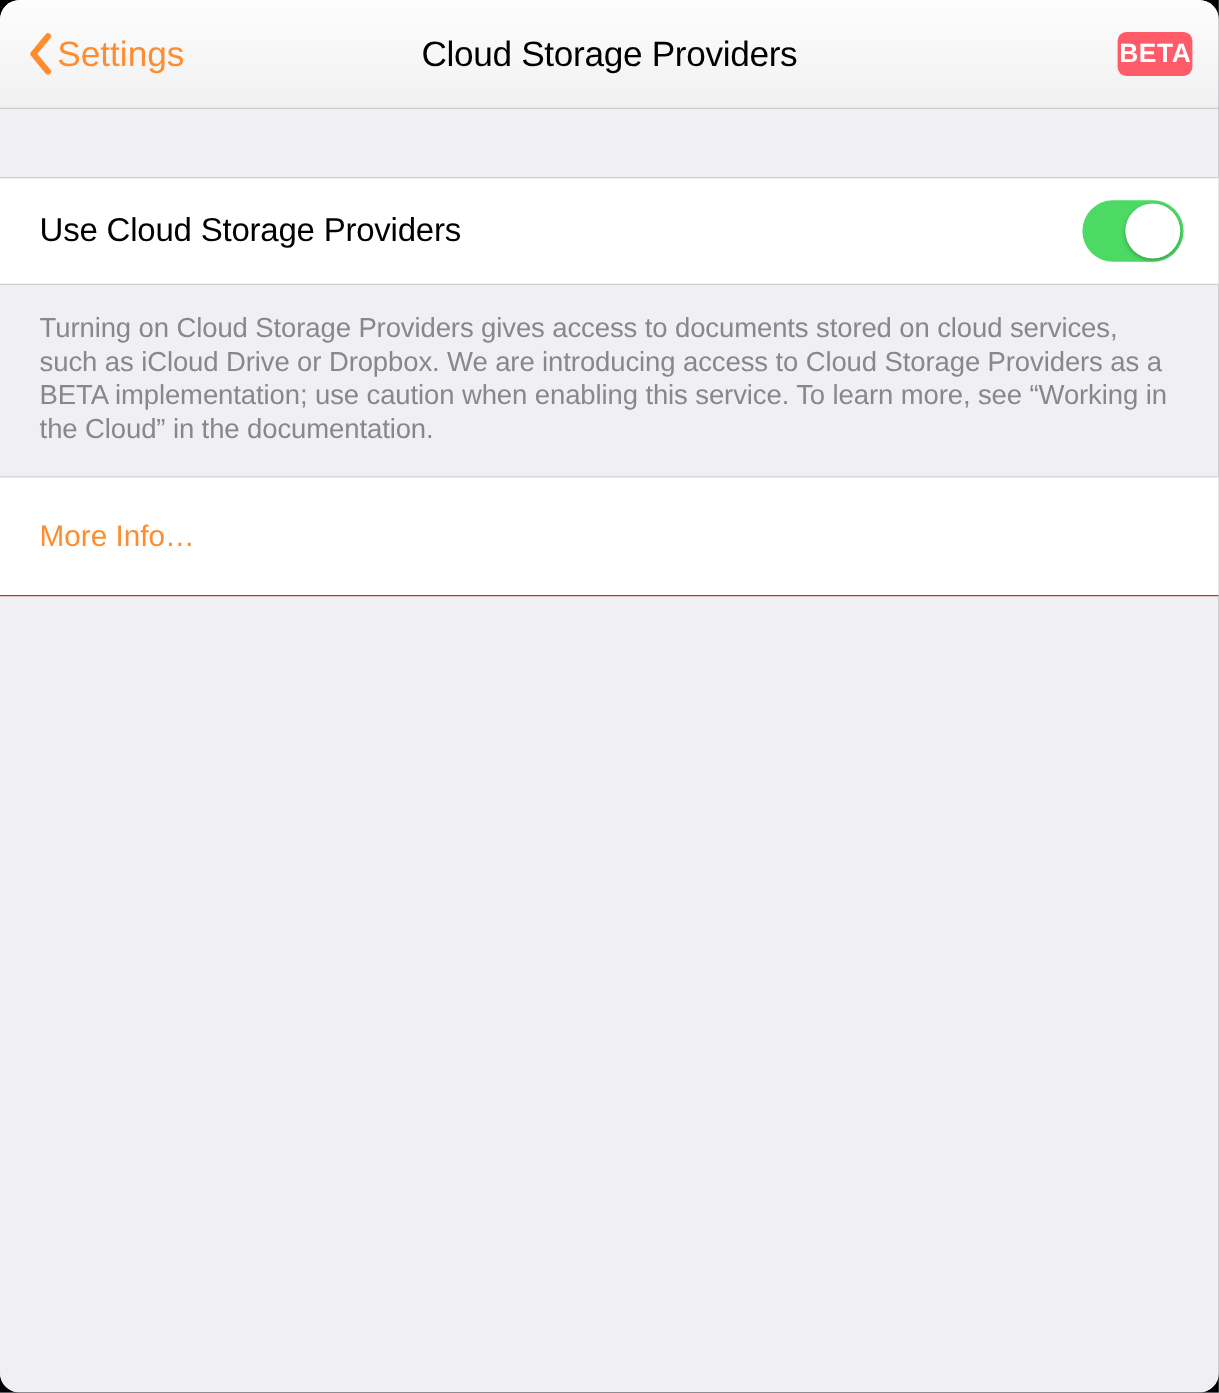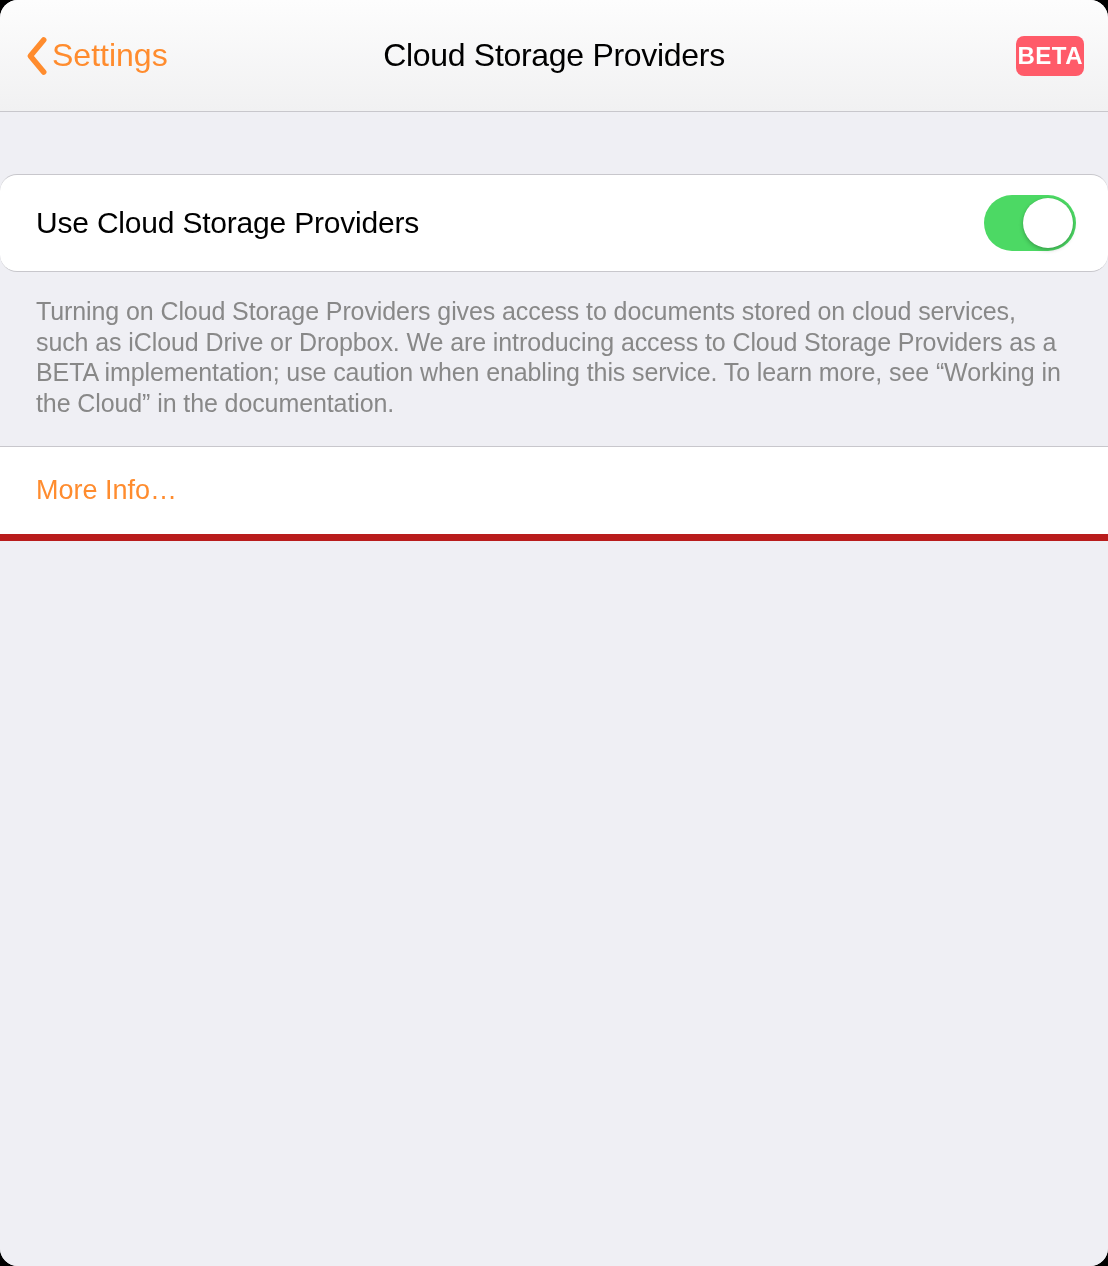--- a/index.html
+++ b/index.html
@@ -19,21 +19,21 @@
       width: 1108px;
       height: 1266px;
       background: #efeff4;
       border-radius: 18px;
       overflow: hidden;
       box-shadow: 0 0 0 1px rgba(0,0,0,0.15);
       display: flex;
       flex-direction: column;
     }
     .header {
-      height: 112px;
+      height: 99px;
       background: linear-gradient(to bottom, #fdfdfd, #f1f1f2);
       border-bottom: 1px solid #c8c7cc;
       display: flex;
       align-items: center;
       position: relative;
       padding: 0 24px;
     }
     .back-button {
       display: flex;
       align-items: center;
@@ -79,21 +79,20 @@
       height: 62px;
     }
     .row {
       background: #fff;
       border-top: 1px solid #c8c7cc;
       border-bottom: 1px solid #c8c7cc;
       padding: 20px 32px 20px 36px;
       display: flex;
       align-items: center;
       justify-content: space-between;
-      border-radius: 17px;
     }
     .row-label {
       font-size: 30px;
       color: #000;
       font-weight: 400;
       letter-spacing: -0.2px;
     }
     .switch {
       width: 92px;
       height: 56px;
@@ -116,22 +115,22 @@
     .description {
       padding: 24px 36px 28px 36px;
       font-size: 25px;
       line-height: 1.22;
       color: #888;
       letter-spacing: -0.1px;
     }
     .more-info-row {
       background: #fff;
       border-top: 1px solid #c8c7cc;
-      border-bottom: 7px solid #b91c1c;
-      padding: 28px 36px;
+      border-bottom: 1px solid #b91c1c;
+      padding: 38px 36px;
       cursor: pointer;
     }
     .more-info-text {
       font-size: 27px;
       color: #ff8c2e;
       font-weight: 400;
     }
   </style>
 </head>
 <body>

